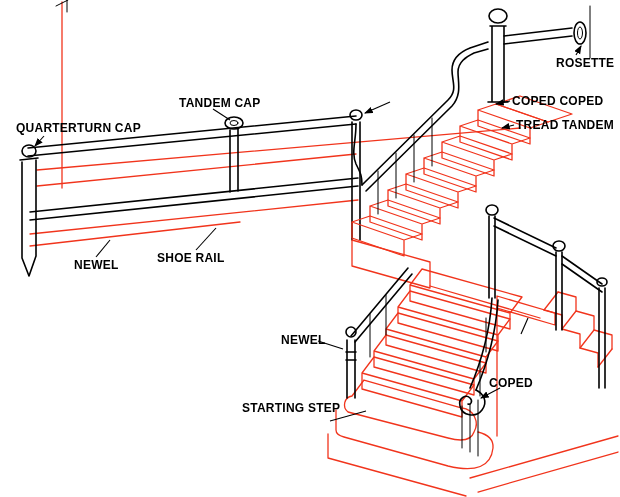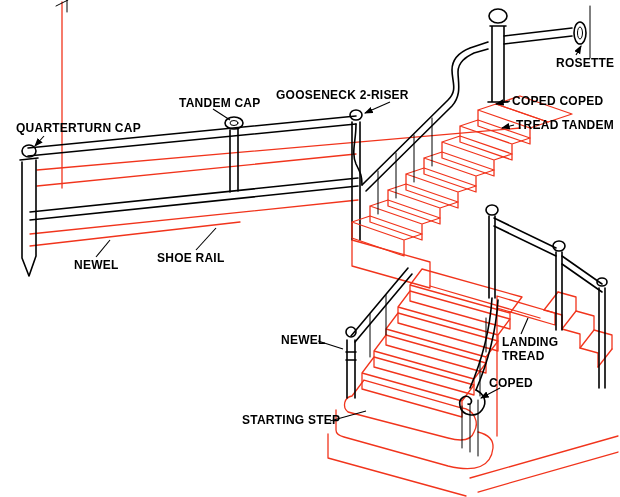--- a/index.html
+++ b/index.html
@@ -157,24 +157,22 @@
       <path class="lead" d="M196,250 L216,228"></path>
       <path class="lead" d="M318,341 L343,349"></path>
       <path class="lead" d="M521,334 L528,318"></path>
       <path class="lead" d="M500,388 L481,398" marker-end="url(#arr)"></path>
       <path class="lead" d="M330,421 L366,411"></path>
     </g>
   </svg>
 
   <div class="lbl" style="left:16px;top:122px">QUARTERTURN CAP</div>
   <div class="lbl" style="left:179px;top:97px">TANDEM CAP</div>
-  <div class="lbl" style="left:276px;top:89px">GOOSENECK 2-RISER</div>
   <div class="lbl" style="left:556px;top:57px">ROSETTE</div>
   <div class="lbl" style="left:512px;top:95px">COPED COPED</div>
   <div class="lbl" style="left:516px;top:119px">TREAD TANDEM</div>
   <div class="lbl" style="left:74px;top:259px">NEWEL</div>
   <div class="lbl" style="left:157px;top:252px">SHOE RAIL</div>
   <div class="lbl" style="left:281px;top:334px">NEWEL</div>
-  <div class="lbl wrap" style="left:502px;top:336px">LANDING TREAD</div>
   <div class="lbl" style="left:489px;top:377px">COPED</div>
-  <div class="lbl" style="left:242px;top:414px">STARTING STEP</div>
+  <div class="lbl" style="left:242px;top:402px">STARTING STEP</div>
 
 </div>
 
 </body></html>

